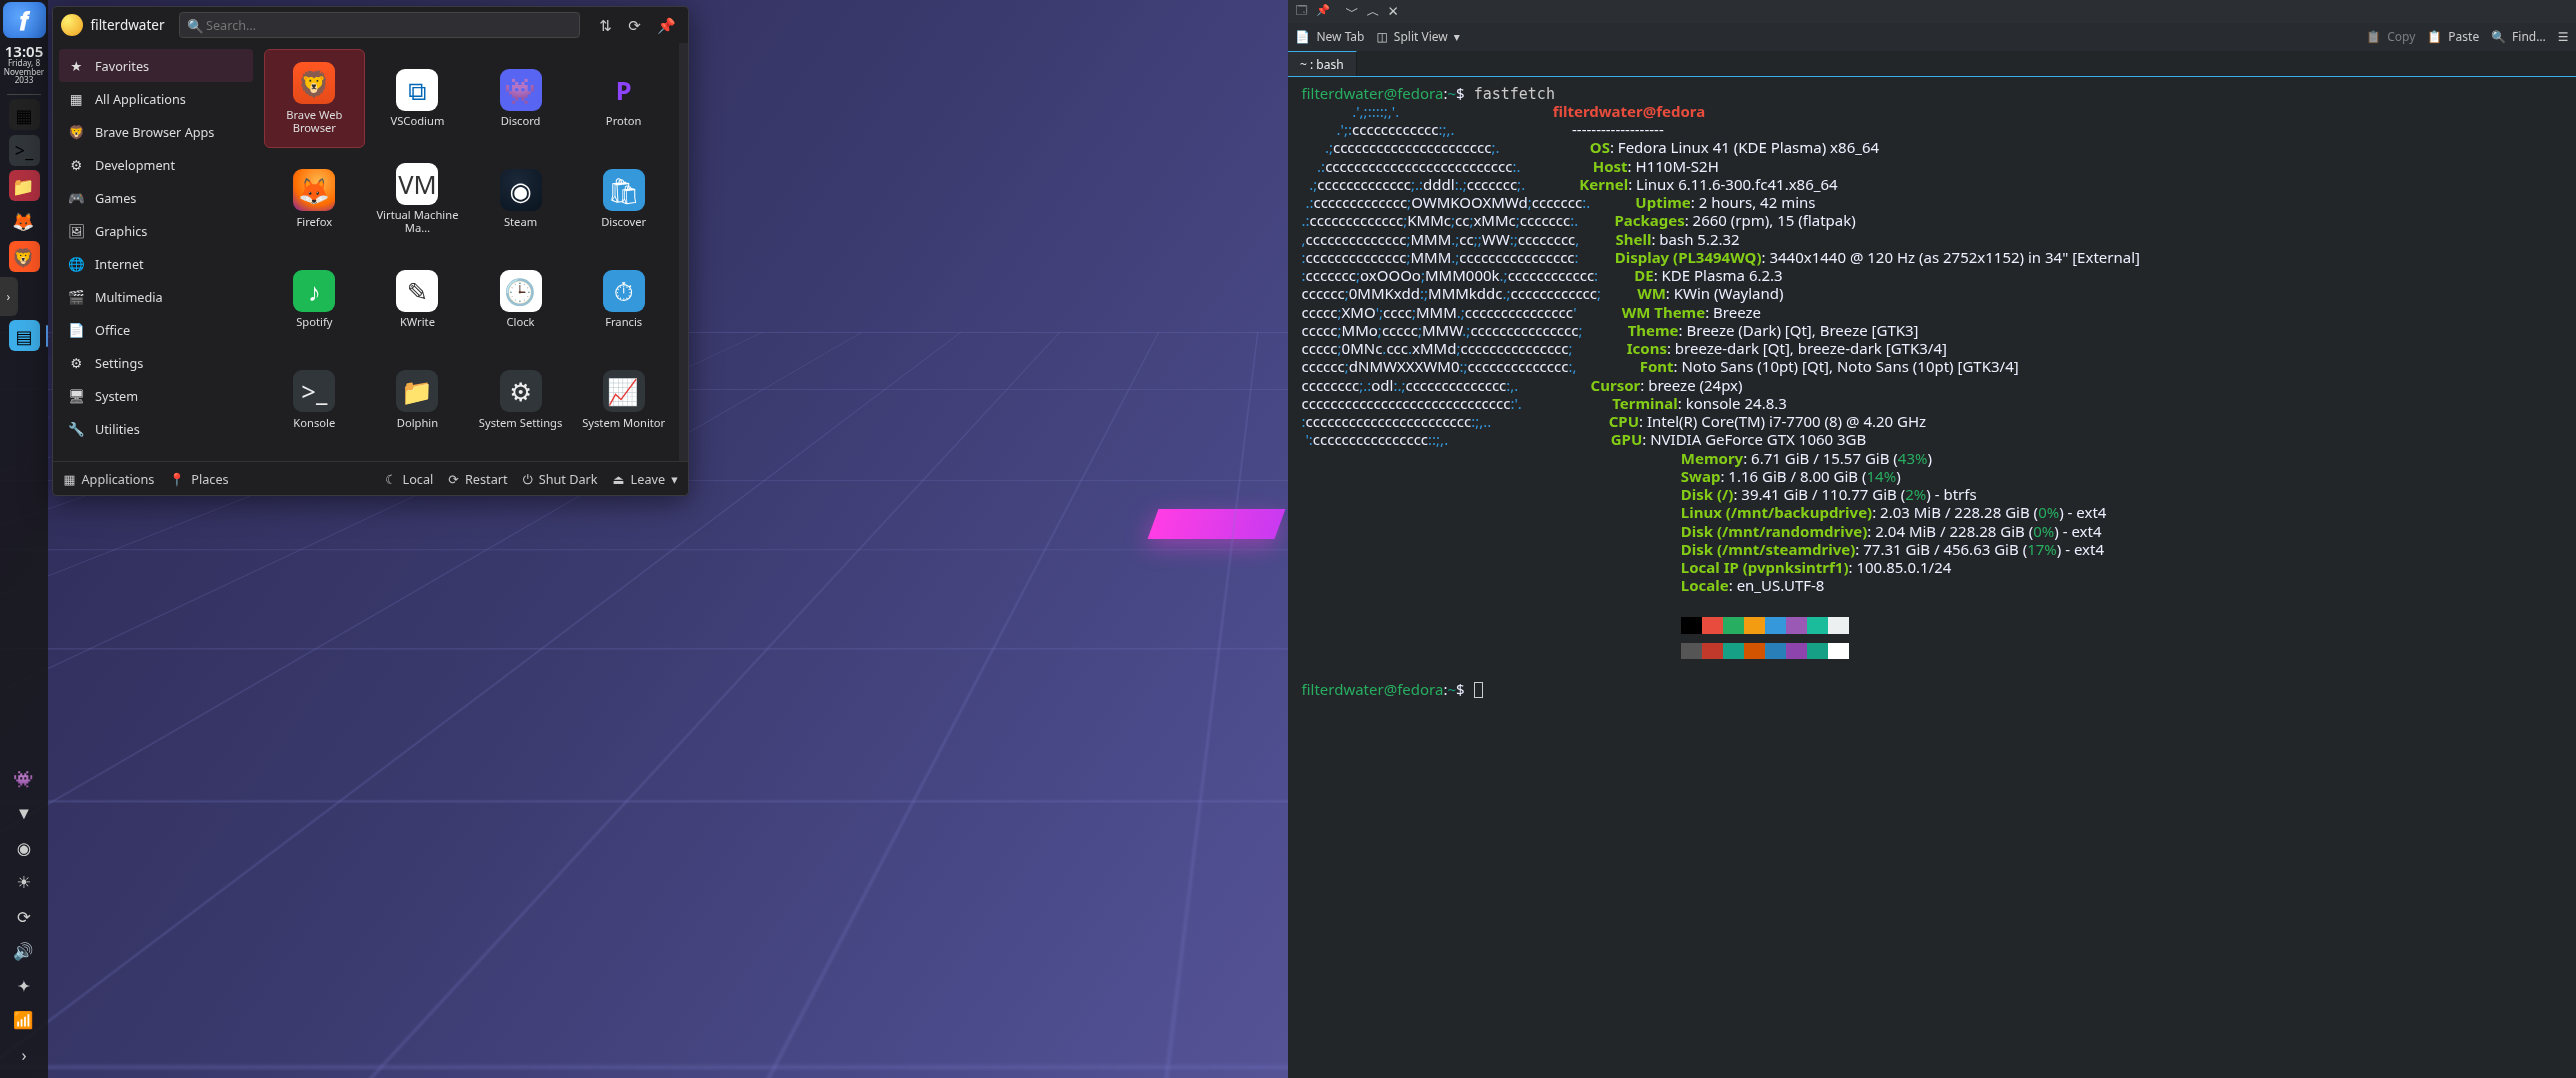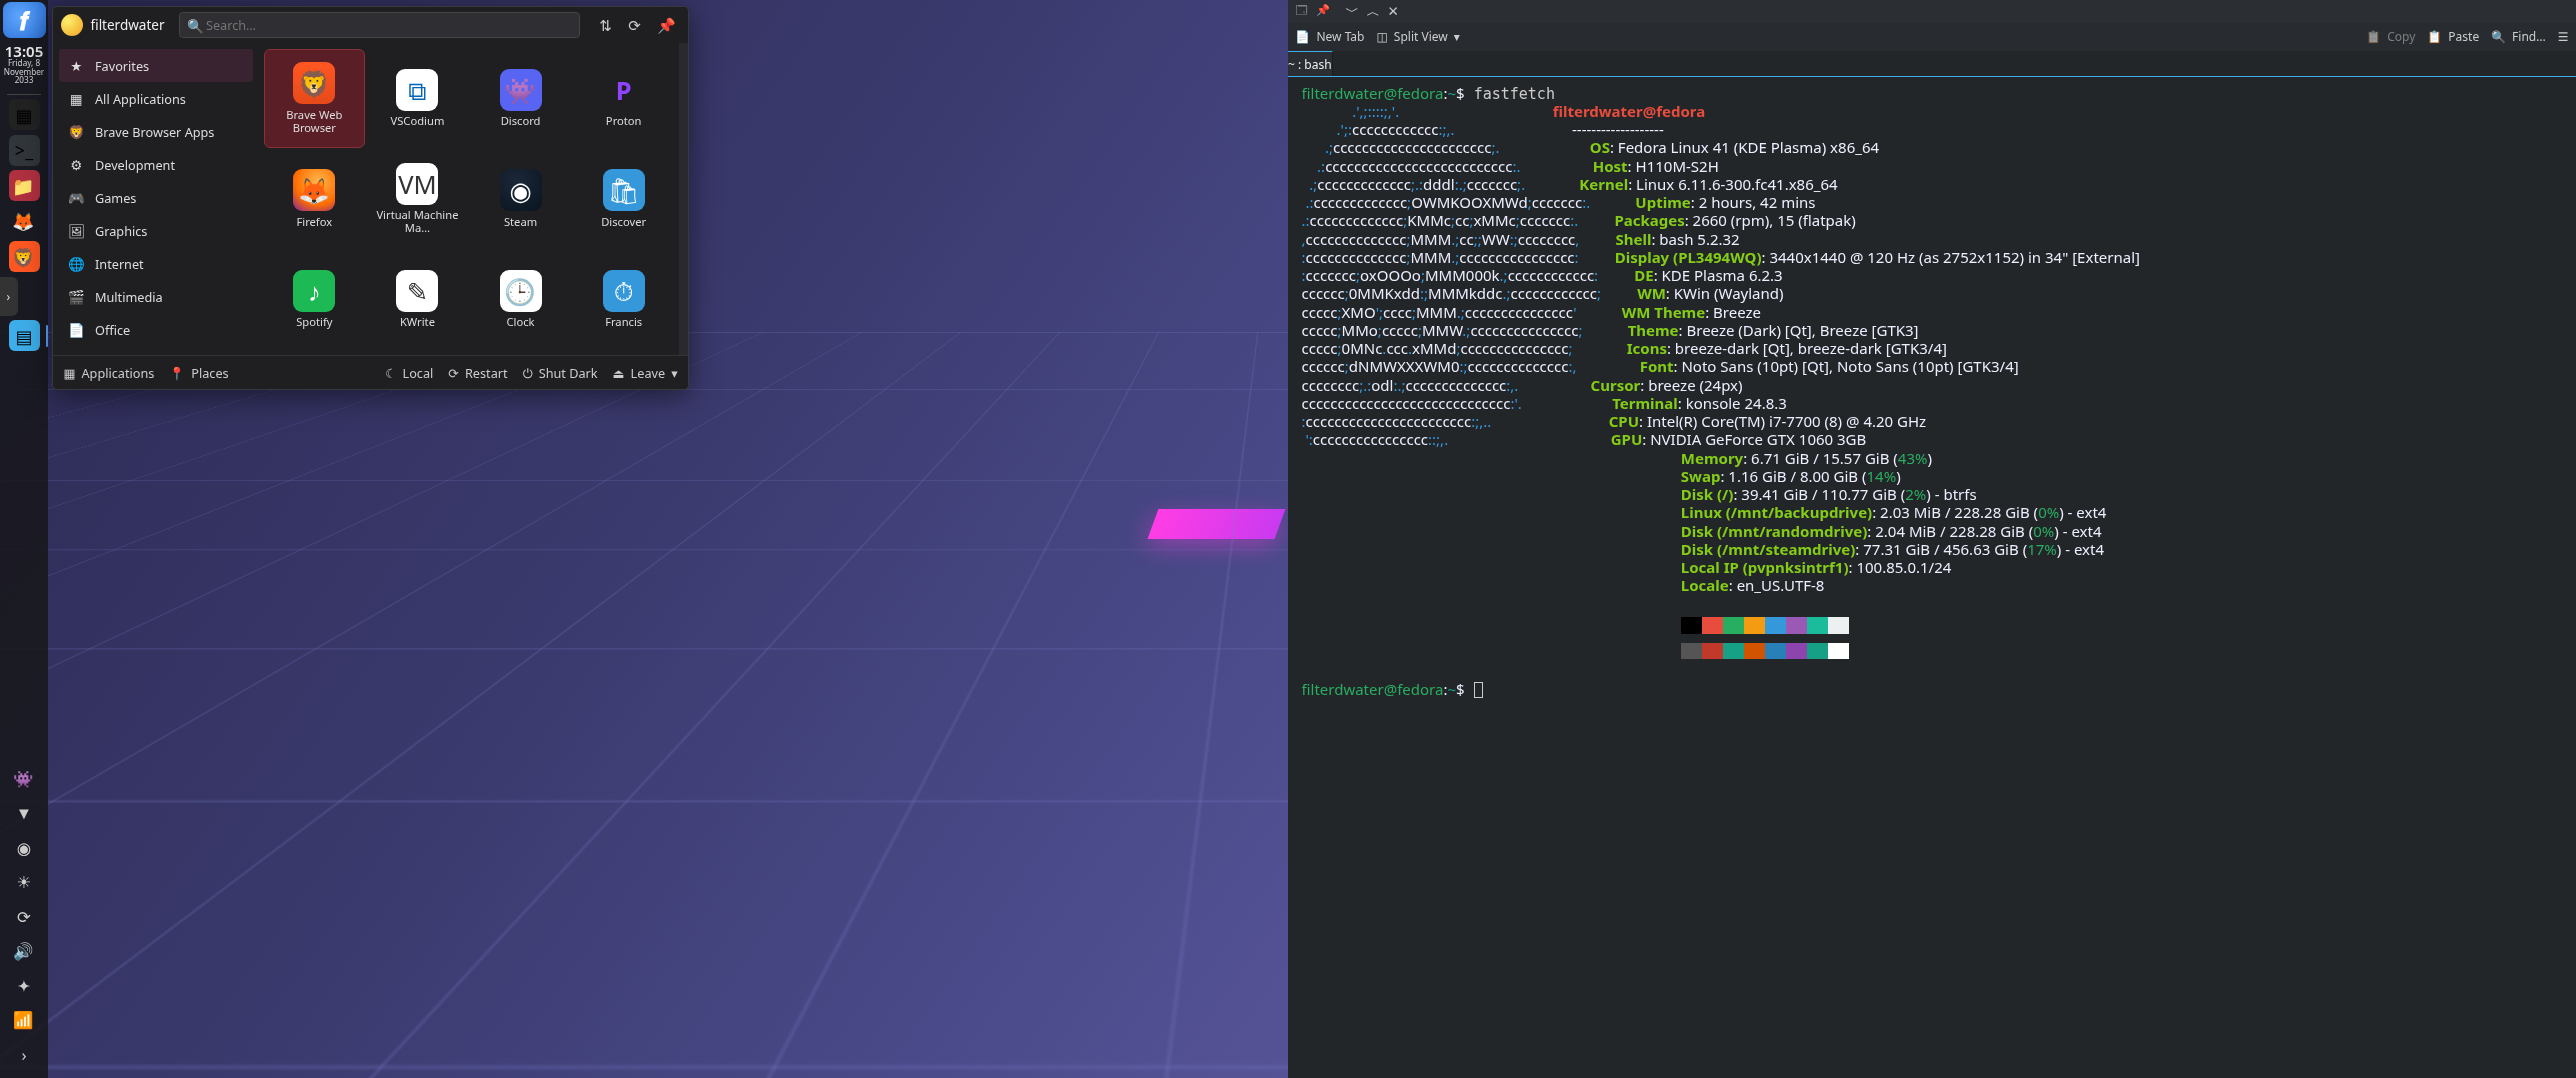--- a/index.html
+++ b/index.html
@@ -34,21 +34,21 @@
   display:flex; align-items:center; justify-content:center; font-size:18px; position:relative; }
 .task-icon.active::after { content:""; position:absolute; right:-8.2px; top:4.5px; bottom:4.5px;
   width:2.2px; background:#5fa8ff; border-radius:1.5px; }
 .panel-spacer { flex:1; }
 .tray { display:flex; flex-direction:column; align-items:center; gap:13.5px; padding:9px 0 13.5px; }
 .tray-ic { width:21px; height:21px; color:#ccc; display:flex; align-items:center; justify-content:center; font-size:16.5px; }
 .arrow-tab { width:19.5px; height:39px; background:#333; border-radius:0 6px 6px 0;
   display:flex; align-items:center; justify-content:center; color:#ddd; margin:3px 0 3px -1.5px; align-self:flex-start; }
 
 
-#launcher { position:absolute; left:52px; top:6px; width:637px; height:384px;
+#launcher { position:absolute; left:52px; top:6px; width:637px; height:490px;
   background:#1f1f22; border:0.7px solid #3a3a3e; border-radius:4.5px; z-index:200;
   display:flex; flex-direction:column; box-shadow:0 6px 30px rgba(0,0,0,.5); }
 .lh { height:36px; display:flex; align-items:center; padding:0 7.5px; gap:7.5px; }
 .user-chip { display:flex; align-items:center; gap:7.5px; color:#eee; font-size:13.5px; }
 .user-avatar { width:22.5px; height:22.5px; border-radius:50%;
   background:radial-gradient(circle at 30% 30%,#ffef6e,#f0a020); }
 .search-wrap { flex:1; margin:0 7.5px; }
 .search { width:100%; height:25.5px; background:#2e2e33; border:0.7px solid #444; border-radius:3.7px;
   color:#ddd; padding:0 9px 0 25.5px; font-size:12.7px; }
 .search-box { position:relative; }
@@ -79,21 +79,21 @@
   background:#1f2326; display:flex; flex-direction:column; z-index:50; }
 .kw-title { height:22.5px; background:#2b2f33; display:flex; align-items:center; color:#ccc; font-size:11.2px; }
 .kw-title .kt-l { display:flex; gap:9px; padding:0 7.5px; }
 .kw-title .kt-c { flex:1; text-align:center; }
 .kw-title .kt-r { display:flex; gap:7.5px; padding:0 7.5px; font-size:13.5px; }
 .kw-tool { height:28.5px; background:#282c30; display:flex; align-items:center; padding:0 7.5px;
   gap:12px; color:#ccc; font-size:12px; }
 .kw-tool .kwbtn { display:flex; align-items:center; gap:6px; cursor:pointer; }
 .kw-tool .spacer { flex:1; }
 .kw-tabbar { height:26px; background:#232629; display:flex; border-bottom:1.5px solid #3daee9; }
-.kw-tab { padding:0 0; display:flex; align-items:center; background:#2b2f33;
+.kw-tab { padding:0 12px; display:flex; align-items:center; background:#2b2f33;
   border-top:0.7px solid #3daee9; border-right:0.7px solid #1a1c1e; color:#eee; font-size:12px; }
 .term { flex:1; background:#232629; padding:7.5px 13.5px; font-family:"Hack","DejaVu Sans Mono",monospace;
   font-size:15px; line-height:1.15; color:#ccc; white-space:pre; overflow:hidden; }
 .t-green { color:#27ae60; } .t-teal { color:#16a085; } .t-blue { color:#3498db; } .t-red { color:#e74c3c; font-weight:bold; }
 .t-white { color:#eef; } .t-key { color:#84cc16; font-weight:bold; }
 .swatches { display:inline-flex; margin-top:4.5px; }
 .sw { width:21px; height:16.5px; } .sw2 { width:21px; height:16.5px; }
 .cursor-block { display:inline-block; width:9px; height:16.5px; border:1.5px solid #ccc; vertical-align:middle; }
 
 

